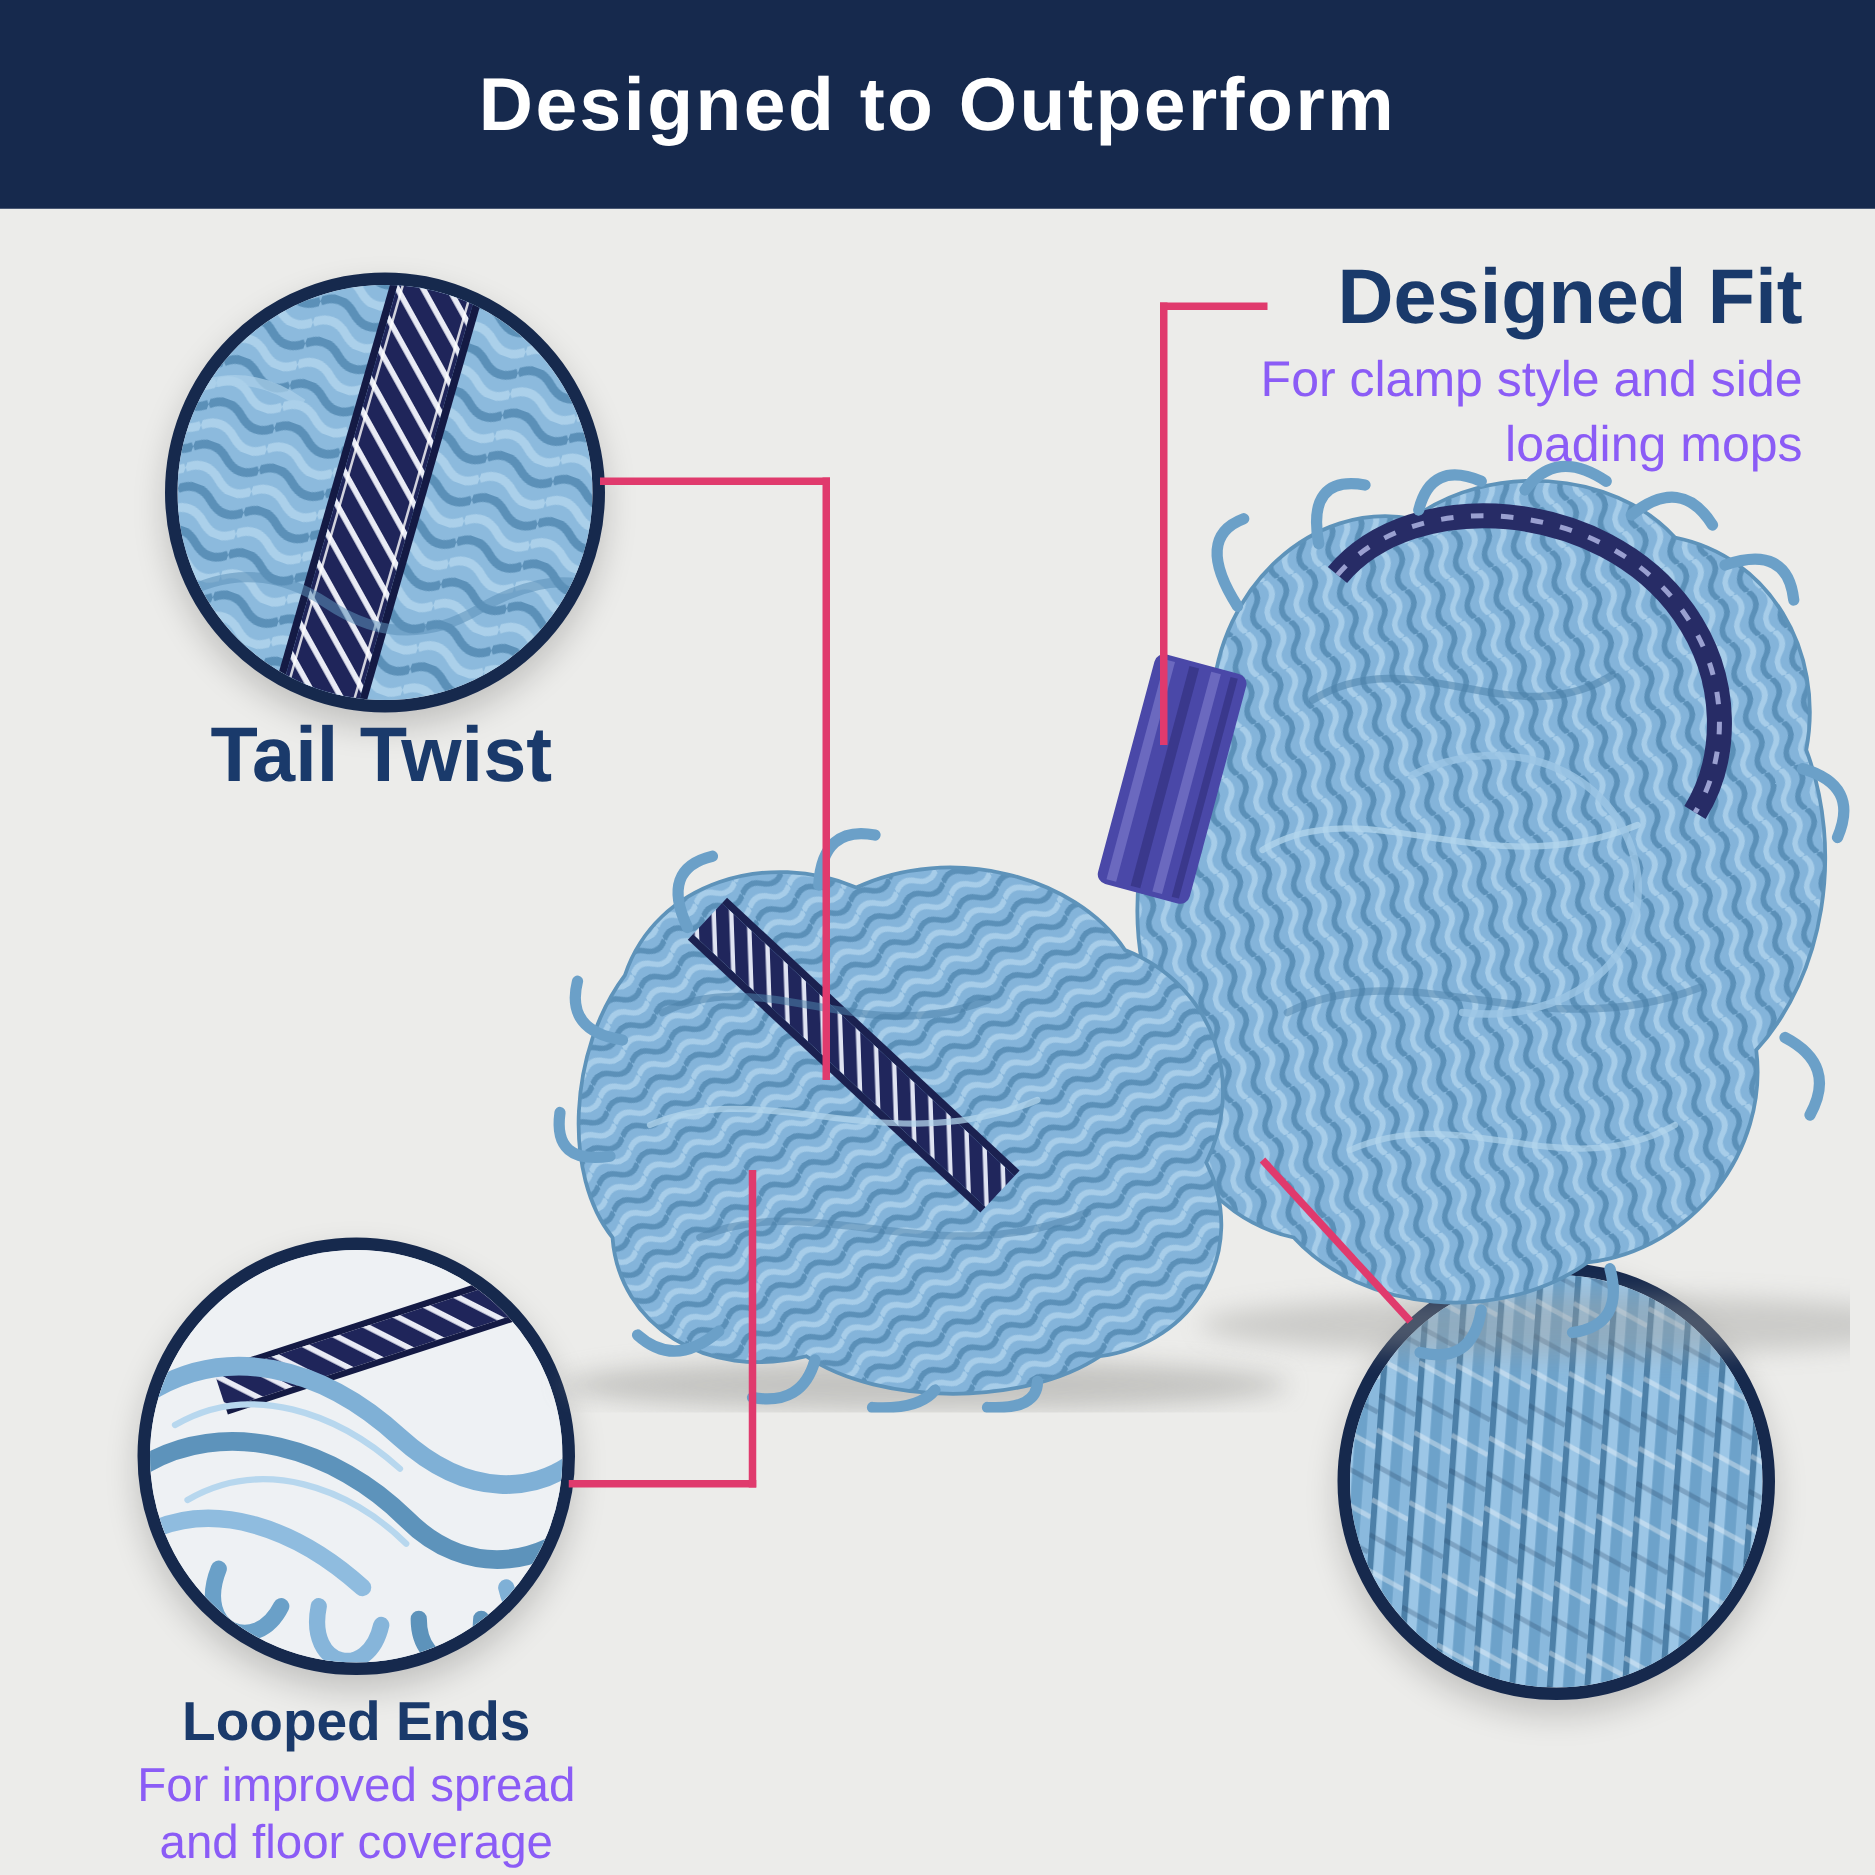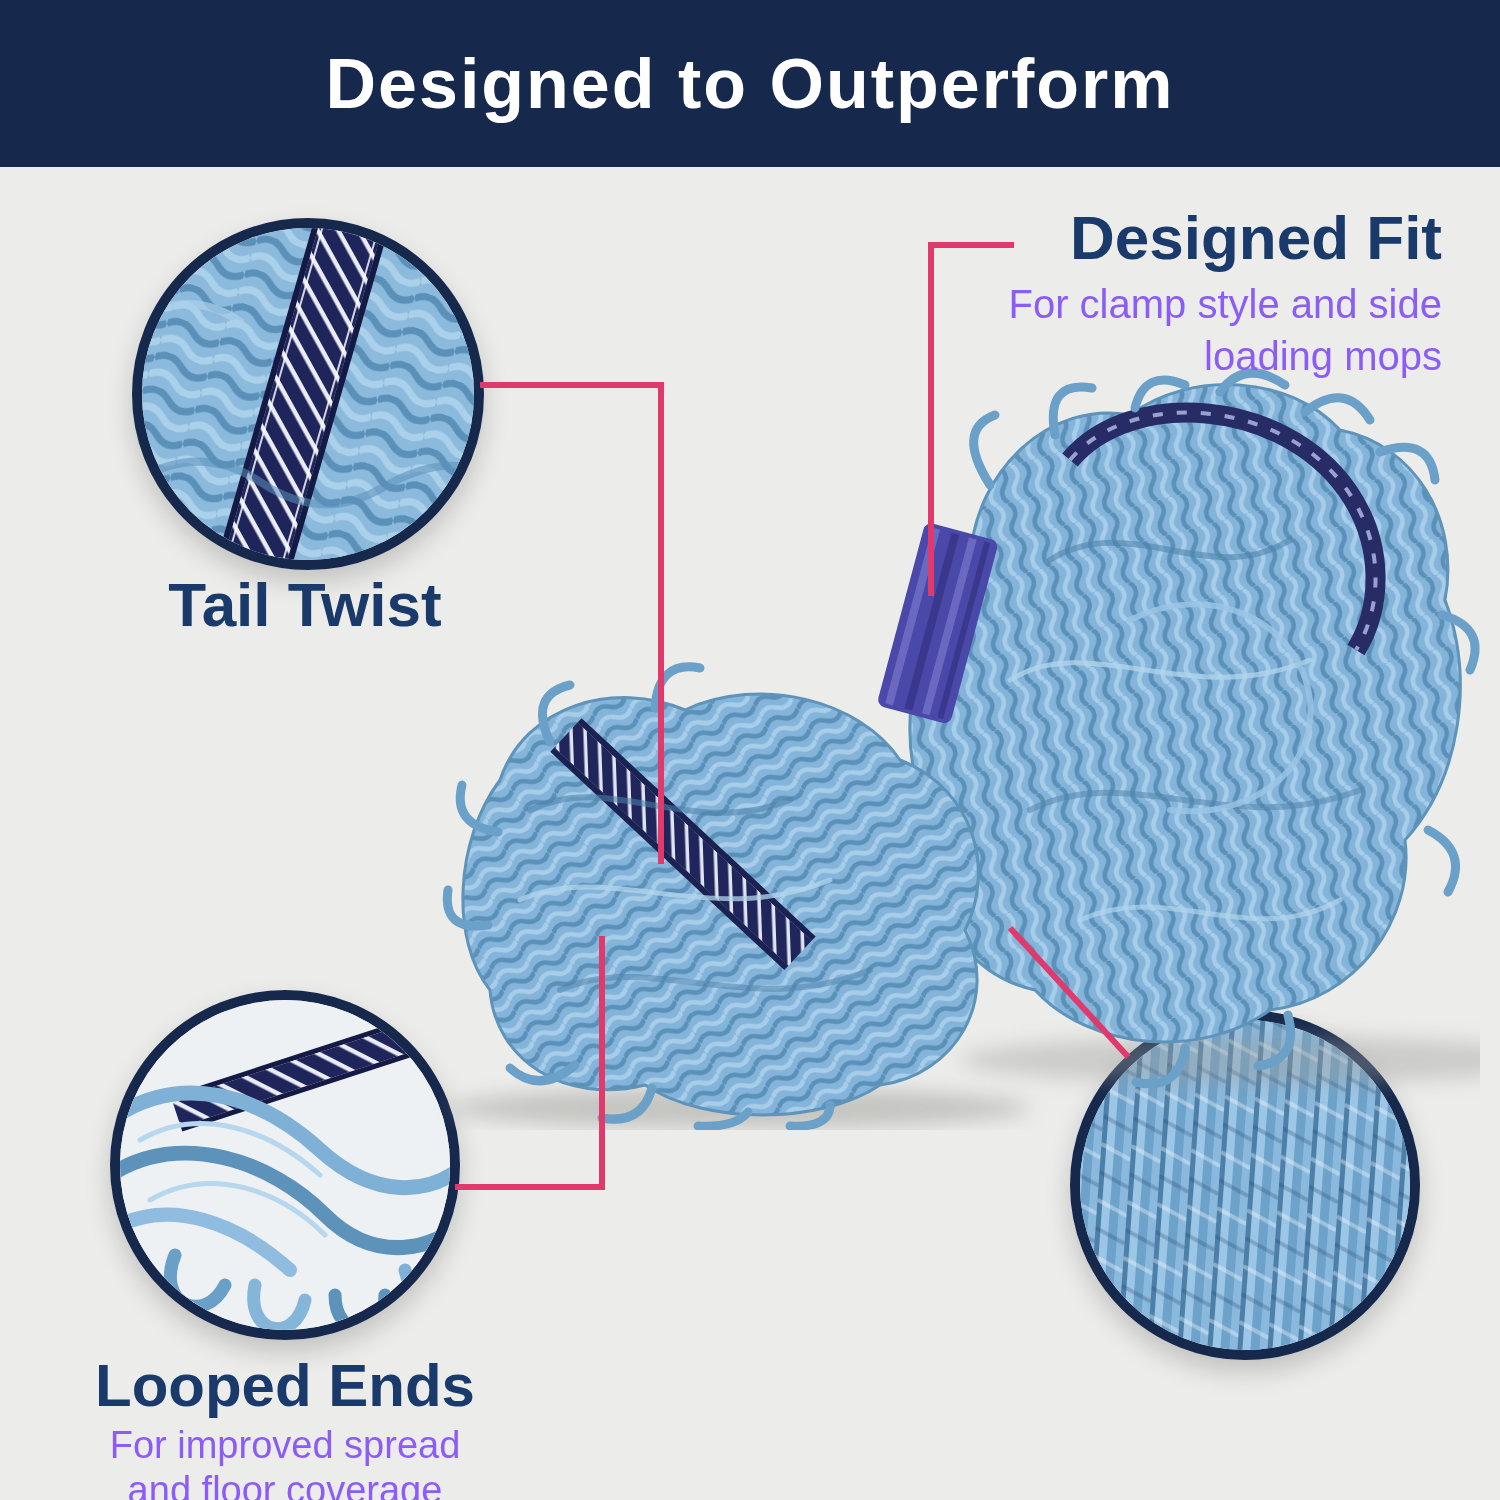--- a/index.html
+++ b/index.html
@@ -3,41 +3,41 @@
 <meta charset="utf-8">
 <style>
   * { margin:0; padding:0; box-sizing:border-box; }
   html,body { background:#d8d8d6; }
   body { font-family:"Liberation Sans", sans-serif; }
   .canvas { position:relative; width:1500px; height:1500px; background:#ececea; overflow:hidden; margin:0 auto; }
 
   
   .banner { position:absolute; left:0; top:0; width:1500px; height:167px; background:#16294d;
             display:flex; align-items:center; justify-content:center; }
-  .banner h1 { color:#ffffff; font-size:70px; font-weight:700; letter-spacing:2px; }
+  .banner h1 { color:#ffffff; font-size:60px; font-weight:700; letter-spacing:2px; }
 
   
   .detail-circle { position:absolute; border:10px solid #16294d; border-radius:50%;
                    overflow:hidden; background:#dfe7ee; box-shadow:0 12px 26px rgba(0,0,0,.18); }
   .detail-circle svg { position:absolute; left:0; top:0; width:100%; height:100%; display:block; }
   #circle-tail { left:132px; top:218px; width:352px; height:352px; }
   #circle-loop { left:110px; top:990px; width:350px; height:350px; }
   #circle-ply  { left:1070px; top:1010px; width:350px; height:350px; }
 
   
   .callout { position:absolute; color:#1a3a6b; }
   .callout h2 { font-size:62px; font-weight:700; line-height:1.05; }
   .callout p  { font-size:40px; line-height:1.3; margin-top:8px; color:#8b5cf6; }
   .center { text-align:center; }
   .right  { text-align:right; }
   #co-tail { left:55px;  top:572px;  width:500px; }
   #co-uni  { right:58px; top:205px;  width:540px; }
   #co-loop { left:80px;  top:1356px; width:410px; }
   #co-ply  { left:930px; top:1370px; width:550px; }
-  #co-loop h2, #co-ply h2 { font-size:60px; line-height:1.0; }
+  #co-loop h2, #co-ply h2 { font-size:44px; line-height:1.0; }
   #co-loop p,  #co-ply p  { font-size:38px; line-height:1.18; margin-top:7px; }
 
   
   .connector { position:absolute; background:#e03a6d; }
   #c-tail-h { left:480px;  top:382px;  width:184px; height:6px; }
   #c-tail-v { left:658px;  top:382px;  width:6px;   height:482px; }
   #c-uni-h  { left:928px;  top:242px;  width:86px;  height:6px; }
   #c-uni-v  { left:928px;  top:242px;  width:6px;   height:354px; }
   #c-loop-h { left:455px;  top:1184px; width:150px; height:6px; }
   #c-loop-v { left:599px;  top:936px;  width:6px;   height:254px; }

